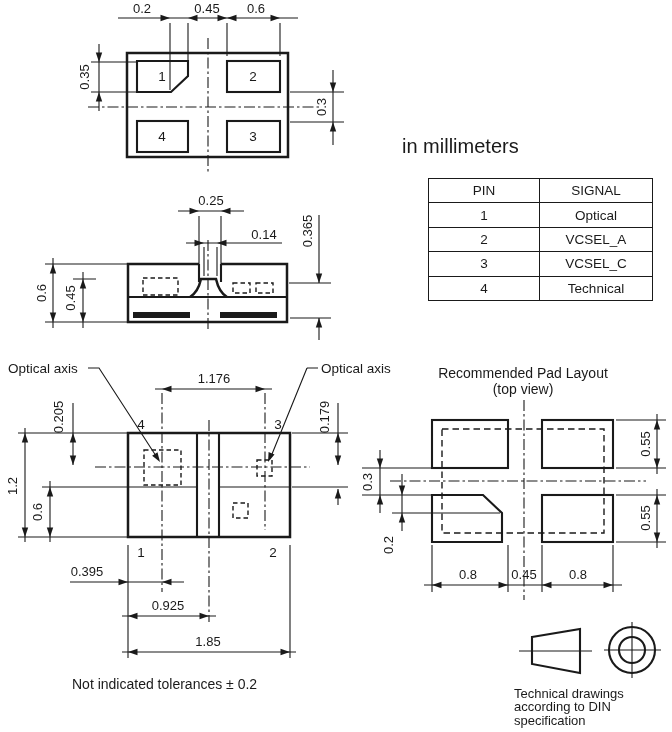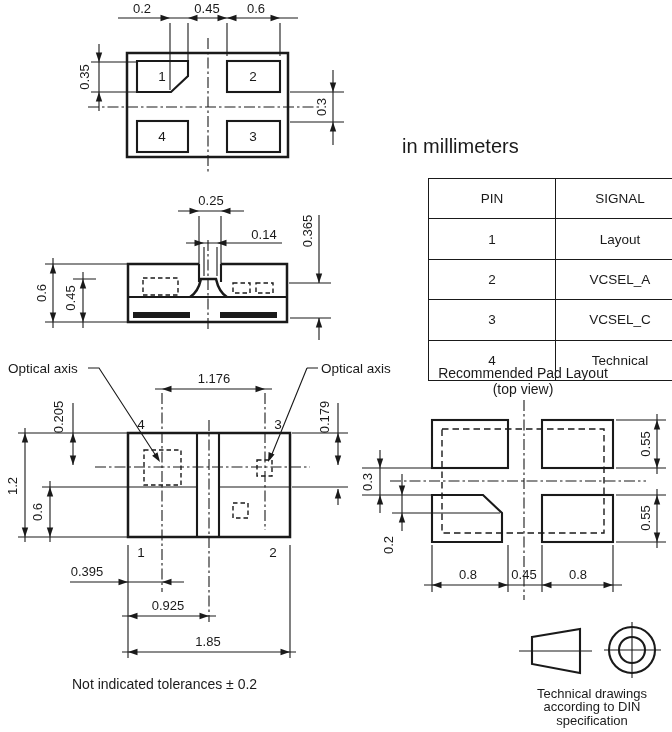--- a/index.html
+++ b/index.html
@@ -11,23 +11,23 @@
   .s3{stroke:#1a1a1a;stroke-width:2.5;fill:none;}
   .dsh{stroke-dasharray:4.5 3;stroke-width:1.4;}
   .pkg{stroke-dasharray:6.5 4;stroke-width:1.4;}
   .cl{stroke:#1a1a1a;stroke-width:1.1;fill:none;stroke-dasharray:11 3 2.5 3;}
   text.d{font-size:13px;text-anchor:middle;}
   text.pin{font-size:13.5px;text-anchor:middle;}
   text.lbl{font-size:13.5px;}
   text.ttl{font-size:14px;text-anchor:middle;}
   .units{position:absolute;left:402px;top:135px;font-size:20px;white-space:nowrap;}
   table.pins{position:absolute;left:428px;top:178px;width:222px;border-collapse:collapse;table-layout:fixed;}
-  table.pins td{border:1.6px solid #1a1a1a;height:23.4px;text-align:center;font-size:13.5px;padding:8px;}
+  table.pins td{border:1.6px solid #1a1a1a;height:23.4px;text-align:center;font-size:13.5px;padding:0;}
   .tol{position:absolute;left:72px;top:676px;font-size:14px;white-space:nowrap;}
-  .din{position:absolute;left:514px;top:687px;width:156px;text-align:center;font-size:13px;line-height:1.02;white-space:pre-line;}
+  .din{position:absolute;left:514px;top:687px;width:156px;font-size:13px;line-height:1.02;white-space:pre-line;}
 </style>
 </head>
 <body>
 
 <svg width="672" height="732" viewBox="0 0 672 732">
   <defs>
     <path id="ar" d="M0 0 L-9.5 -3.2 L-9.5 3.2 Z" fill="#1a1a1a"></path>
   </defs>
 
   <g>
@@ -239,21 +239,21 @@
 <div class="units">in millimeters</div>
 
 <table class="pins">
   <tbody>
       <tr>
     <td style="width:110px">PIN</td>
     <td style="width:112px">SIGNAL</td>
   </tr>
   <tr>
     <td>1</td>
-    <td>Layout</td>
+    <td>Optical</td>
   </tr>
   <tr>
     <td>2</td>
     <td>VCSEL_A</td>
   </tr>
   <tr>
     <td>3</td>
     <td>VCSEL_C</td>
   </tr>
   <tr>

